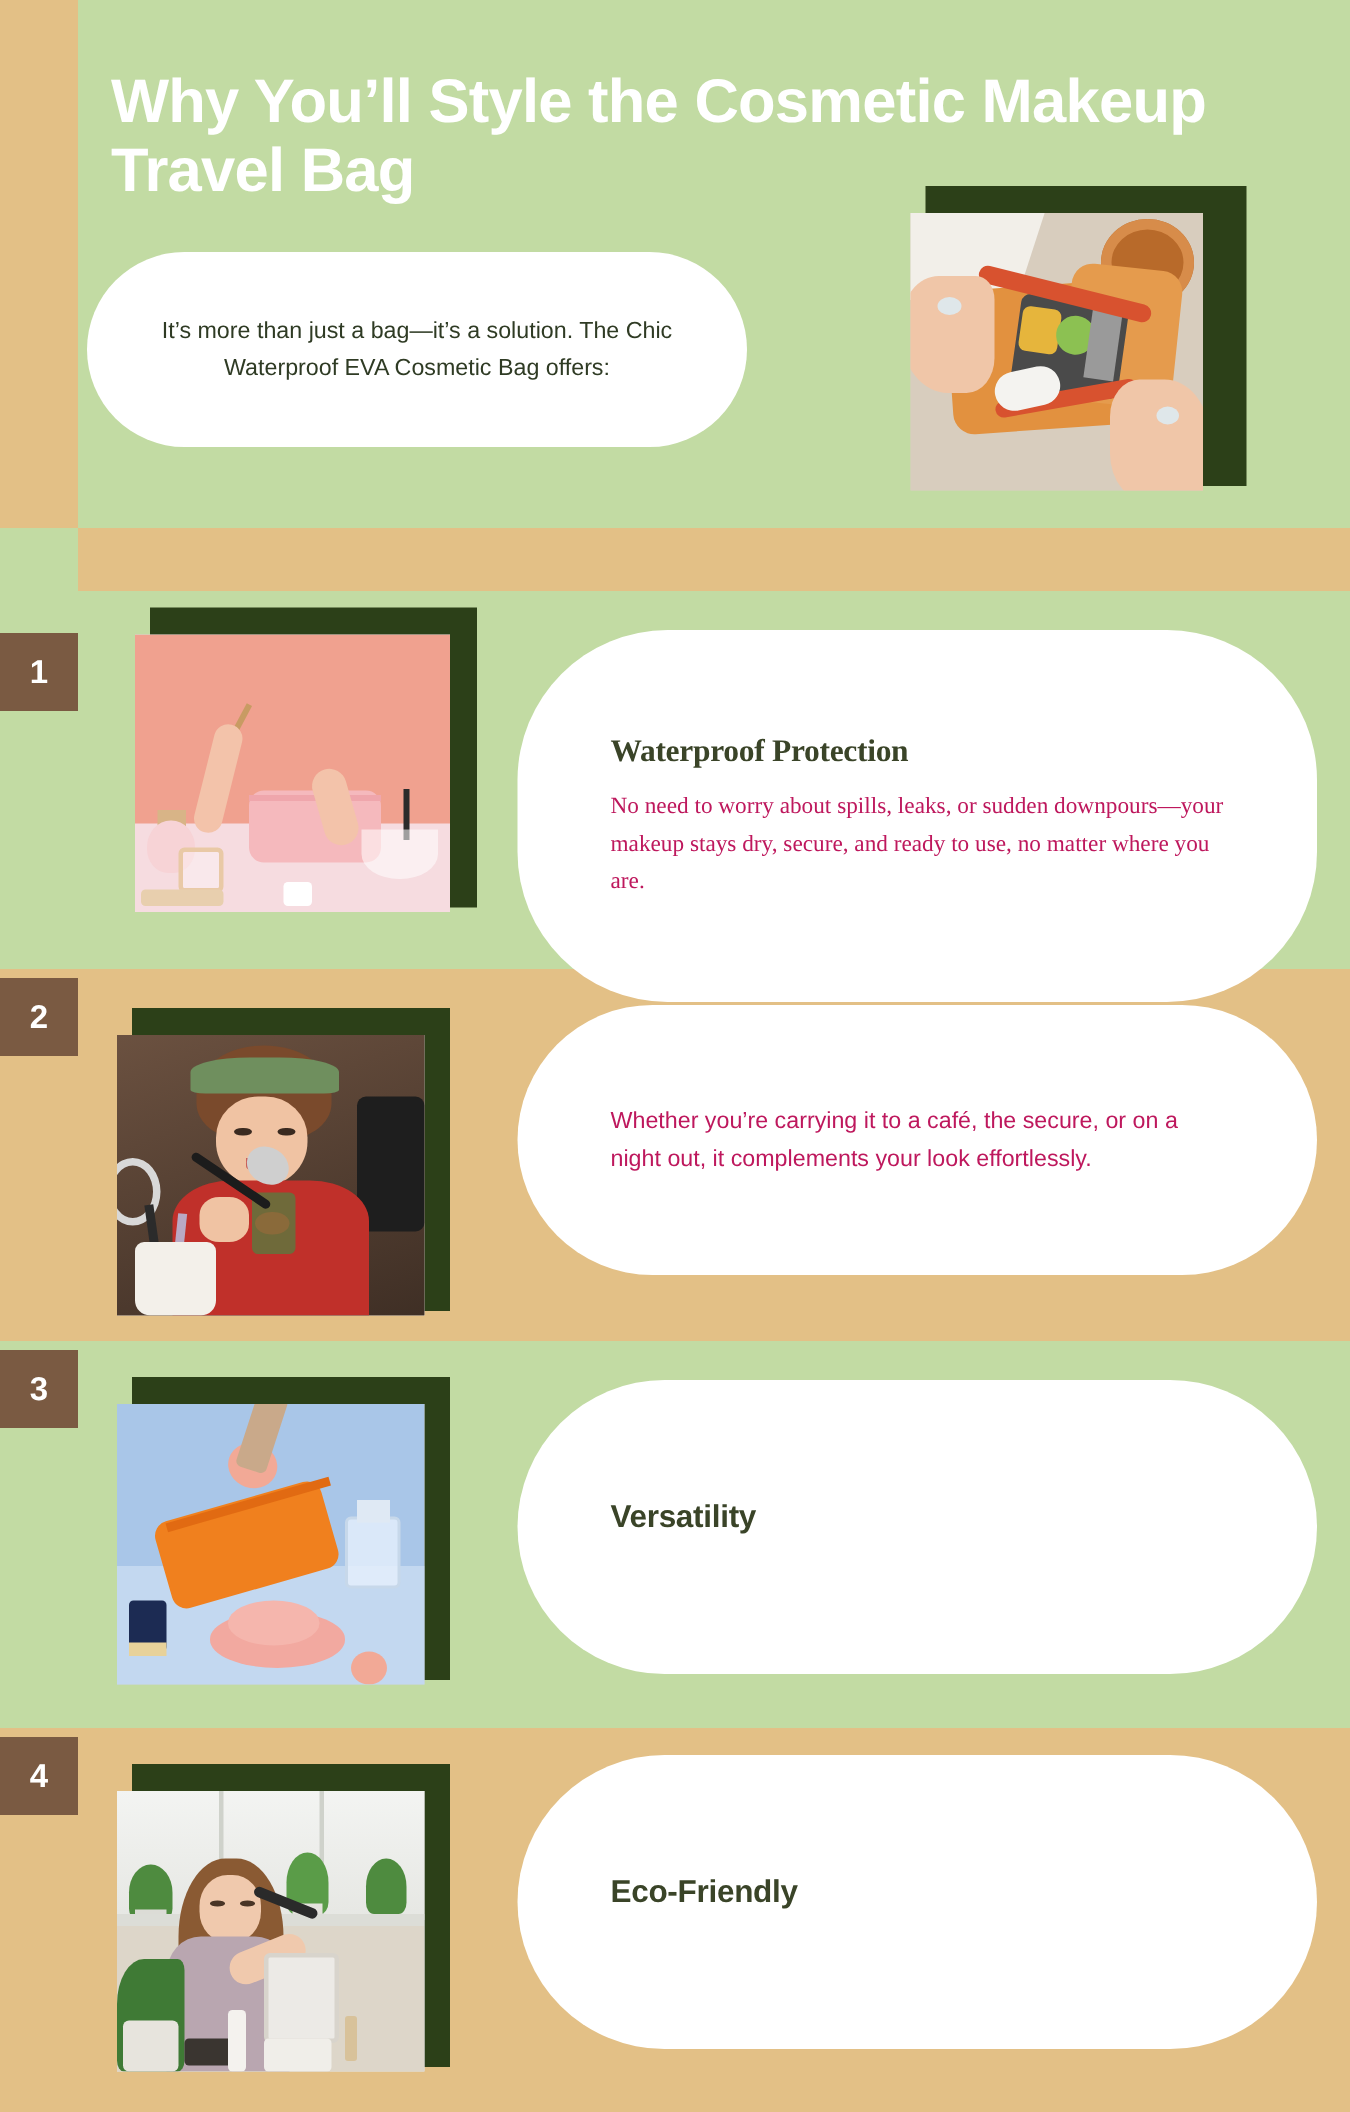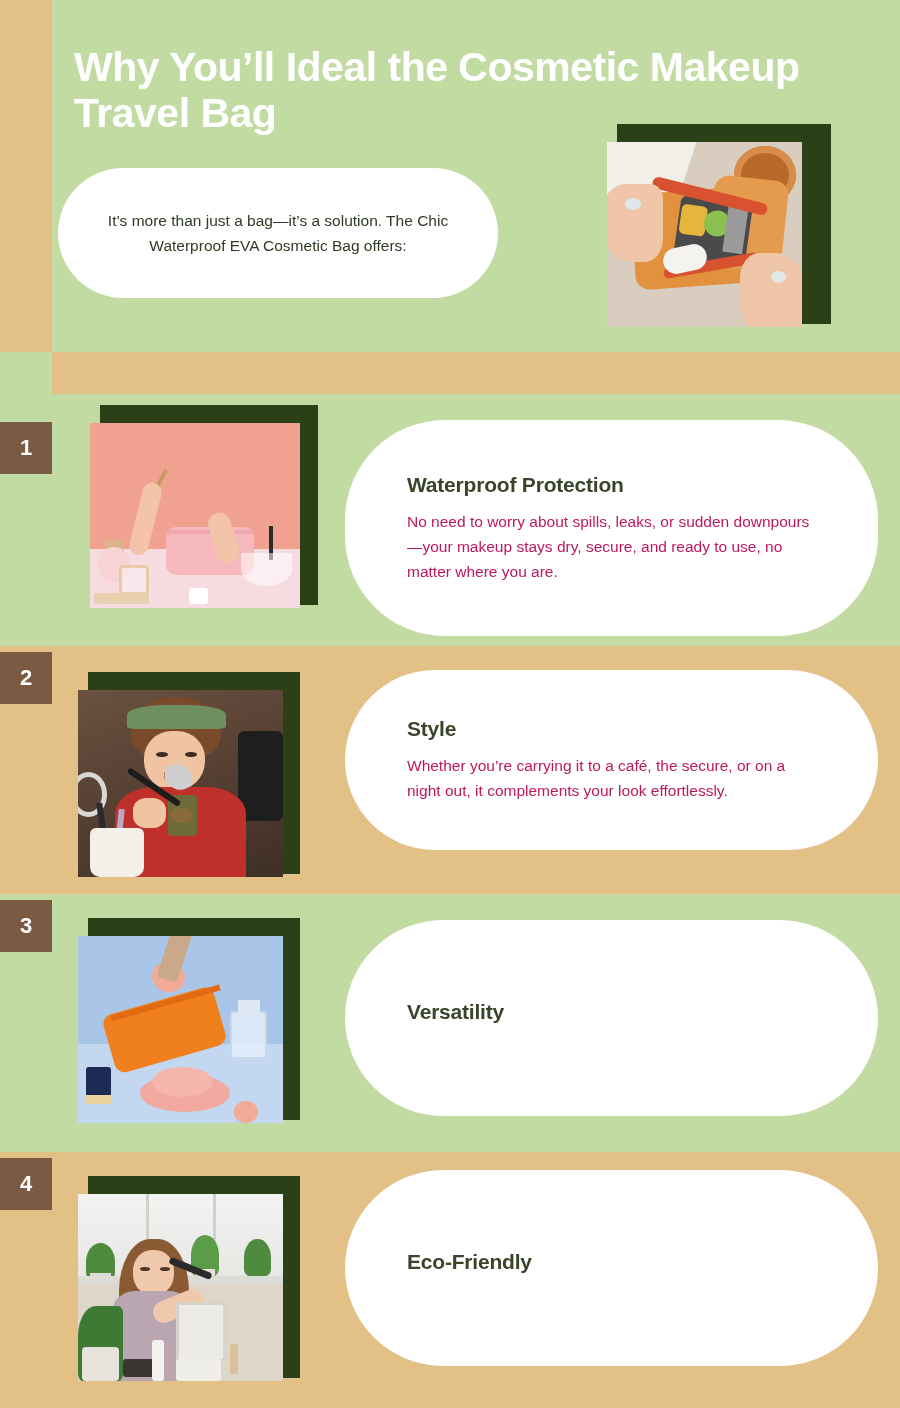--- a/index.html
+++ b/index.html
@@ -316,21 +316,21 @@
 <body>
 
 <div class="band band-green" id="band-hero"></div>
 <div id="hero-left-rail"></div>
 <div class="band band-tan" id="band-divider"></div>
 <div class="band band-green" id="band-sec1"></div>
 <div class="band band-tan" id="band-sec2"></div>
 <div class="band band-green" id="band-sec3"></div>
 <div class="band band-tan" id="band-sec4"></div>
 
-<h1 id="hero-title">Why You’ll Ideal the Cosmetic Makeup Travel Bag</h1>
+<h1 id="hero-title">Why You’ll Style the Cosmetic Makeup Travel Bag</h1>
 
 <div id="hero-intro-pill">
   <p id="hero-intro-text">It’s more than just a bag—it’s a solution. The Chic Waterproof EVA Cosmetic Bag offers:</p>
 </div>
 
 <div id="hero-photo-frame"></div>
 <div id="hero-photo">
   <div class="hero-art">
     <div class="cloth"></div>
       <div class="cup"></div>
@@ -365,21 +365,21 @@
     <div class="armR"></div>
     <div class="bcap"></div>
       <div class="bottle"></div>
     <div class="brush"></div>
       <div class="bowl"></div>
     <div class="cube"></div>
       <div class="mirror"></div>
       <div class="pal"></div>
   </div>
 </div>
-<div class="feature-card" style="top:420px; height:216px;">
+<div class="feature-card" style="top:420px; height:248px;font-family:Liberation Serif, serif;">
   <div class="card-heading">Waterproof Protection</div>
   <div class="card-body">No need to worry about spills, leaks, or sudden downpours—your makeup stays dry, secure, and ready to use, no matter where you are.</div>
 </div>
 
 <div class="section-row" id="row-2">
   <div class="num-badge">2</div>
 </div>
 <div class="thumb-frame" style="left:88px; top:672px; width:212px; height:202px;"></div>
 <div class="thumb-photo" style="left:78px; top:690px; width:205px; height:187px;">
   <div class="art2">
@@ -397,21 +397,20 @@
     <div class="brushT"></div>
       <div class="brushH"></div>
       <div class="hand"></div>
     <div class="ring"></div>
     <div class="cbrush"></div>
       <div class="cbrush2"></div>
       <div class="cup"></div>
   </div>
 </div>
 <div class="feature-card" style="top:670px; height:180px;">
-  <div class="card-heading">Style</div>
   <div class="card-body">Whether you’re carrying it to a café, the secure, or on a night out, it complements your look effortlessly.</div>
 </div>
 
 <div class="section-row" id="row-3">
   <div class="num-badge">3</div>
 </div>
 <div class="thumb-frame" style="left:88px; top:918px; width:212px; height:202px;"></div>
 <div class="thumb-photo" style="left:78px; top:936px; width:205px; height:187px;">
   <div class="art3">
     <div class="table"></div>

